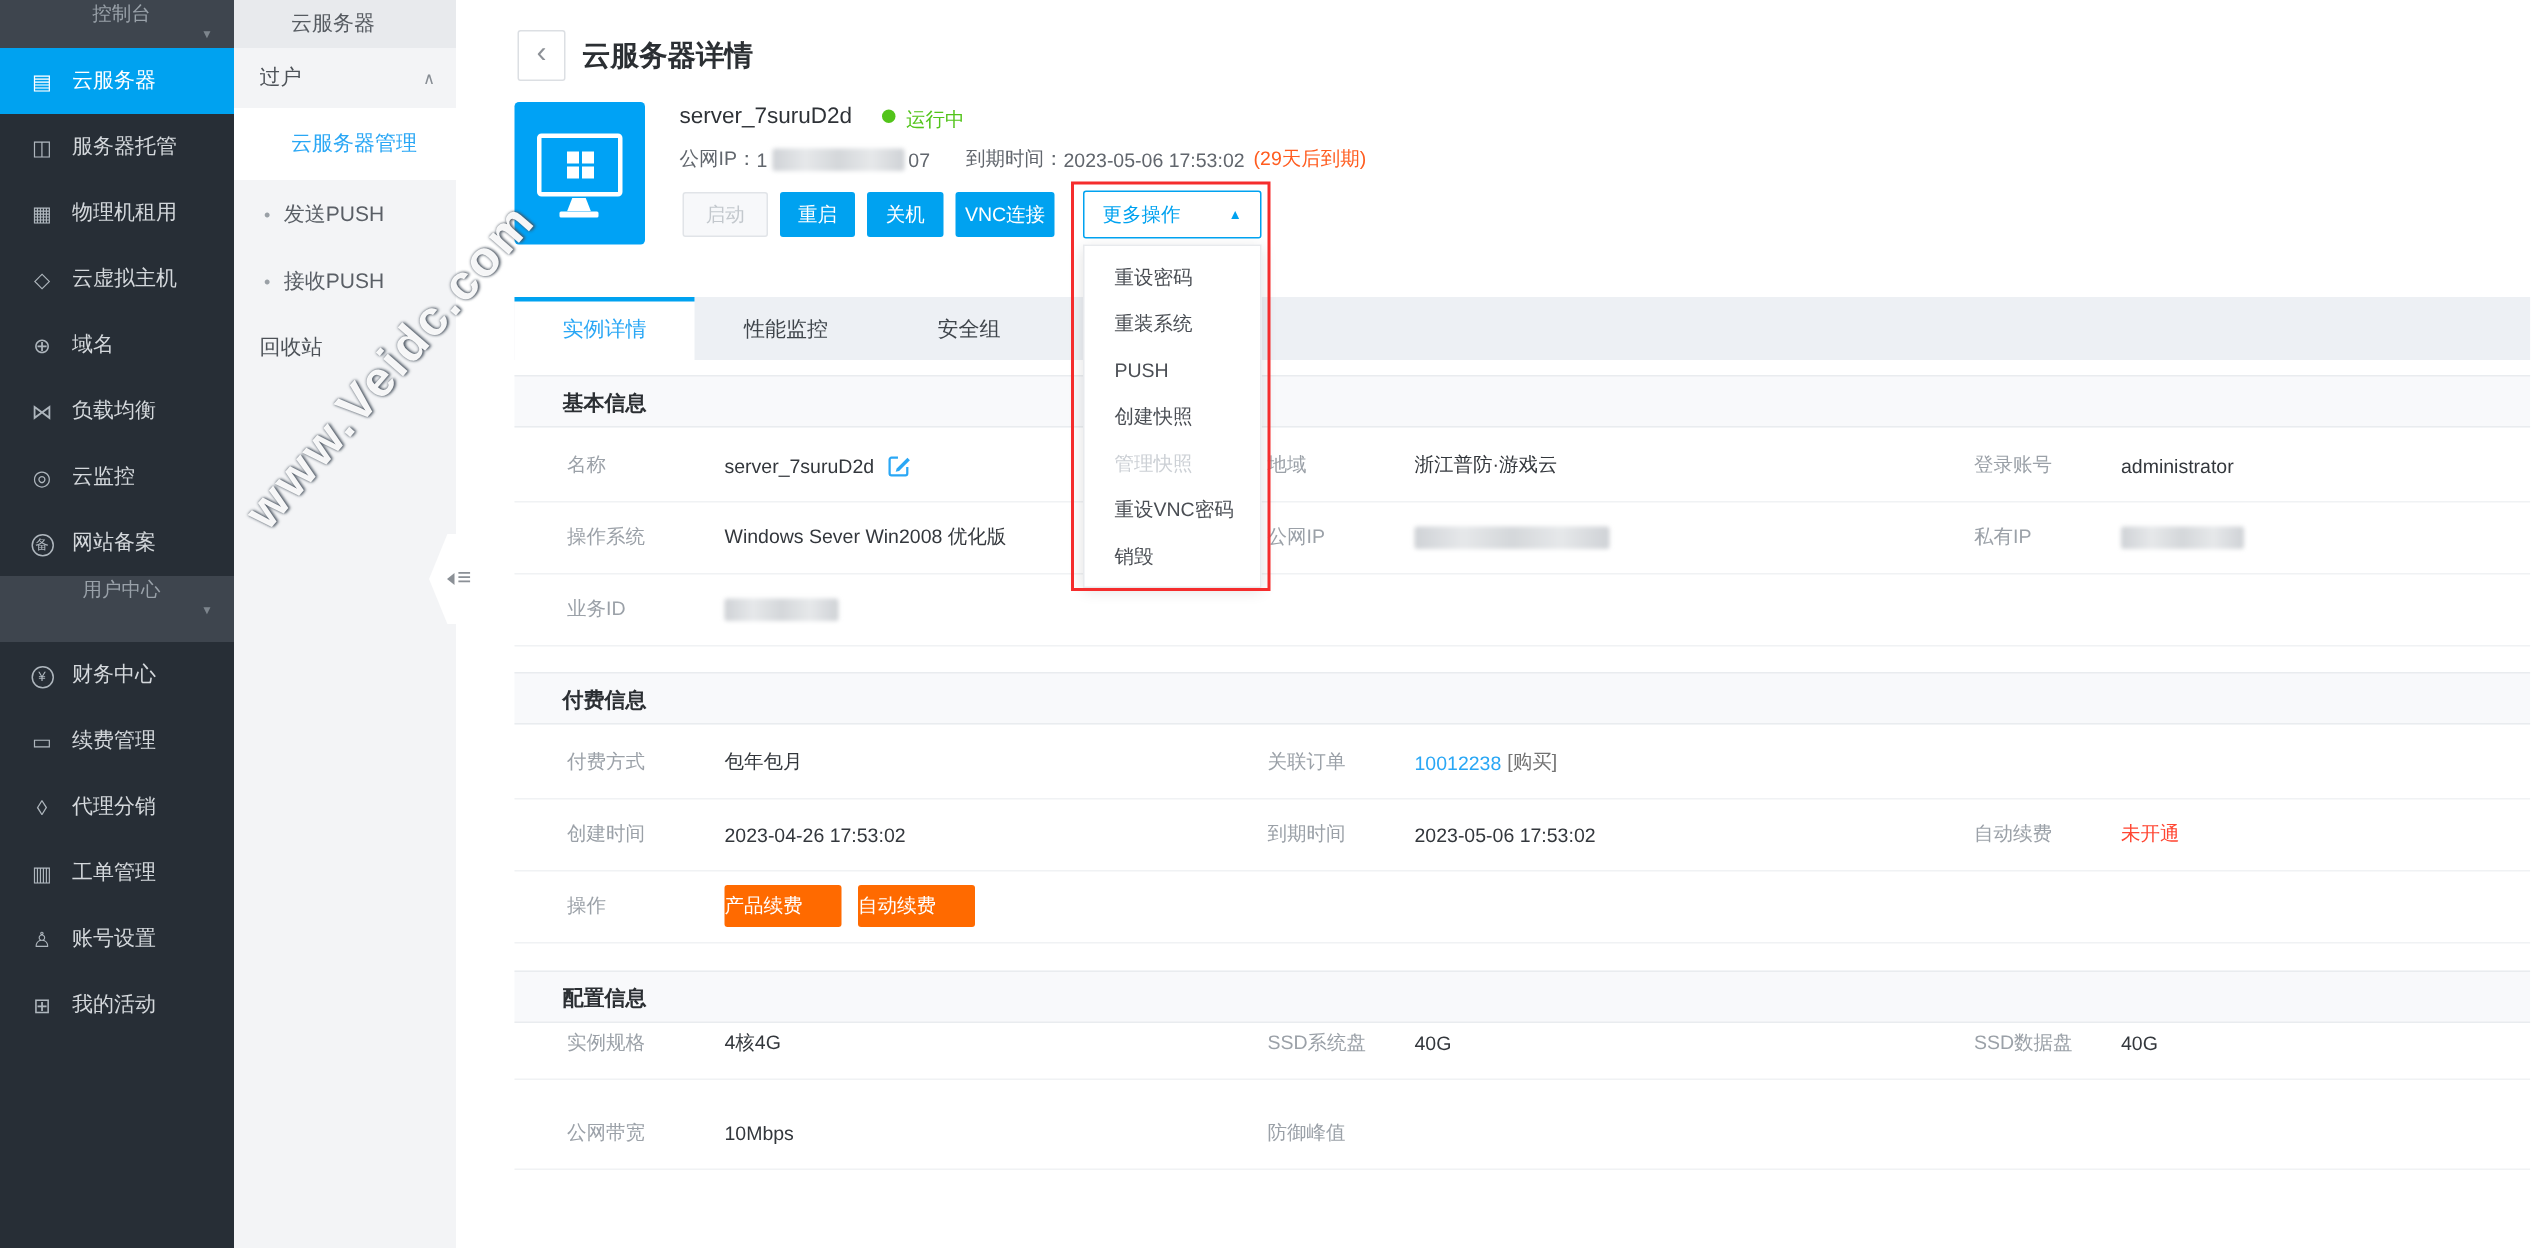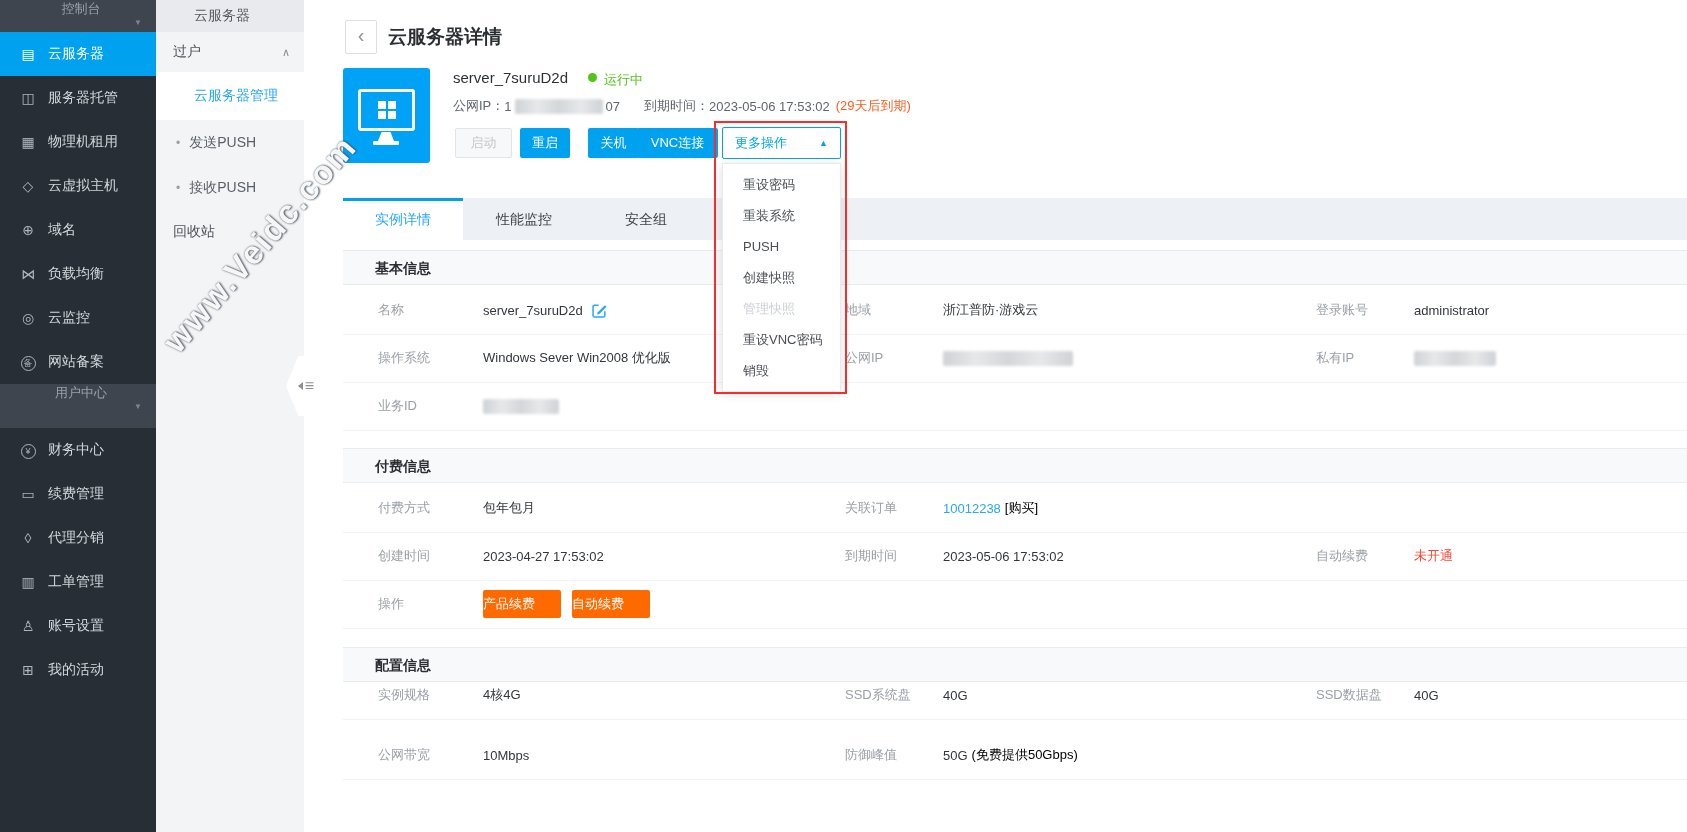--- a/index.html
+++ b/index.html
@@ -81,21 +81,21 @@
   .sec-head{position:absolute;left:39px;right:0;height:35px;background:#f8f9fb;border-top:1px solid #e9ecef;
       border-bottom:1px solid #e9ecef;line-height:35px;padding-left:32px;font-size:14px;font-weight:bold;
       color:#2b2f33;box-sizing:border-box;}
   .sec-row{position:absolute;left:39px;right:0;height:48px;border-bottom:1px solid #f0f2f4;}
   .cell{position:absolute;top:0;height:48px;display:flex;align-items:center;}
   .lab{color:#9ba1a8;}
   .val{color:#33373c;}
   .c1l{left:35px;} .c1v{left:140px;} .c2l{left:502px;} .c2v{left:600px;} .c3l{left:973px;} .c3v{left:1071px;}
   .edit-ic{margin-left:9px;cursor:pointer;display:inline-flex;}
   .link{color:#2aa7f5;cursor:pointer;}
-  .gray-note{color:#000000;margin-left:4px;}
+  .gray-note{color:#737373;margin-left:4px;}
   .red-txt{color:#ff4632;}
   .btn-orange{display:inline-block;width:78px;height:28px;background:#ff6a00;color:#fff;
       line-height:28px;border-radius:2px;font-size:13px;cursor:pointer;margin-right:11px;}
 </style>
 </head>
 <body>
 
 <div class="page">
 
   <div class="sidebar">
@@ -224,22 +224,22 @@
       <span>1</span>
       <span class="blur" style="width:88px;margin:0 3px;"></span>
       <span>07</span>
       <span style="margin-left:24px;">到期时间：</span>
       <span>2023-05-06 17:53:02</span>
       <span class="exp-note" style="margin-left:6px;">(29天后到期)</span>
     </div>
 
     <div class="btn btn-disabled" style="left:151px;width:57px;">启动</div>
     <div class="btn btn-blue" style="left:216px;width:50px;">重启</div>
-    <div class="btn btn-blue" style="left:284px;width:51px;">关机</div>
-    <div class="btn btn-blue" style="left:333px;width:81px;">VNC连接</div>
+    <div class="btn btn-blue" style="left:274px;width:51px;">关机</div>
+    <div class="btn btn-blue" style="left:333px;width:66px;">VNC连接</div>
 
     <div class="btn-more">
       <span>更多操作</span>
       <span class="caret">▲</span>
     </div>
 
     <div class="more-menu">
       <div class="mm-item">重设密码</div>
       <div class="mm-item">重装系统</div>
       <div class="mm-item">PUSH</div>
@@ -302,21 +302,21 @@
       <div class="cell c1v val">包年包月</div>
       <div class="cell c2l lab">关联订单</div>
       <div class="cell c2v">
         <span class="link">10012238</span>
         <span class="gray-note">[购买]</span>
       </div>
     </div>
 
     <div class="sec-row" style="top:532px;">
       <div class="cell c1l lab">创建时间</div>
-      <div class="cell c1v val">2023-04-27 17:53:02</div>
+      <div class="cell c1v val">2023-04-26 17:53:02</div>
       <div class="cell c2l lab">到期时间</div>
       <div class="cell c2v val">2023-05-06 17:53:02</div>
       <div class="cell c3l lab">自动续费</div>
       <div class="cell c3v red-txt">未开通</div>
     </div>
 
     <div class="sec-row" style="top:580px;">
       <div class="cell c1l lab">操作</div>
       <div class="cell c1v">
         <span class="btn-orange">产品续费</span>
@@ -332,20 +332,16 @@
       <div class="cell c2l lab">SSD系统盘</div>
       <div class="cell c2v val">40G</div>
       <div class="cell c3l lab">SSD数据盘</div>
       <div class="cell c3v val">40G</div>
     </div>
 
     <div class="sec-row" style="top:731px;">
       <div class="cell c1l lab">公网带宽</div>
       <div class="cell c1v val">10Mbps</div>
       <div class="cell c2l lab">防御峰值</div>
-      <div class="cell c2v">
-        <span class="val">50G</span>
-        <span class="gray-note">(免费提供50Gbps)</span>
-      </div>
     </div>
 
   </div>
 </div>
 
 </body></html>

